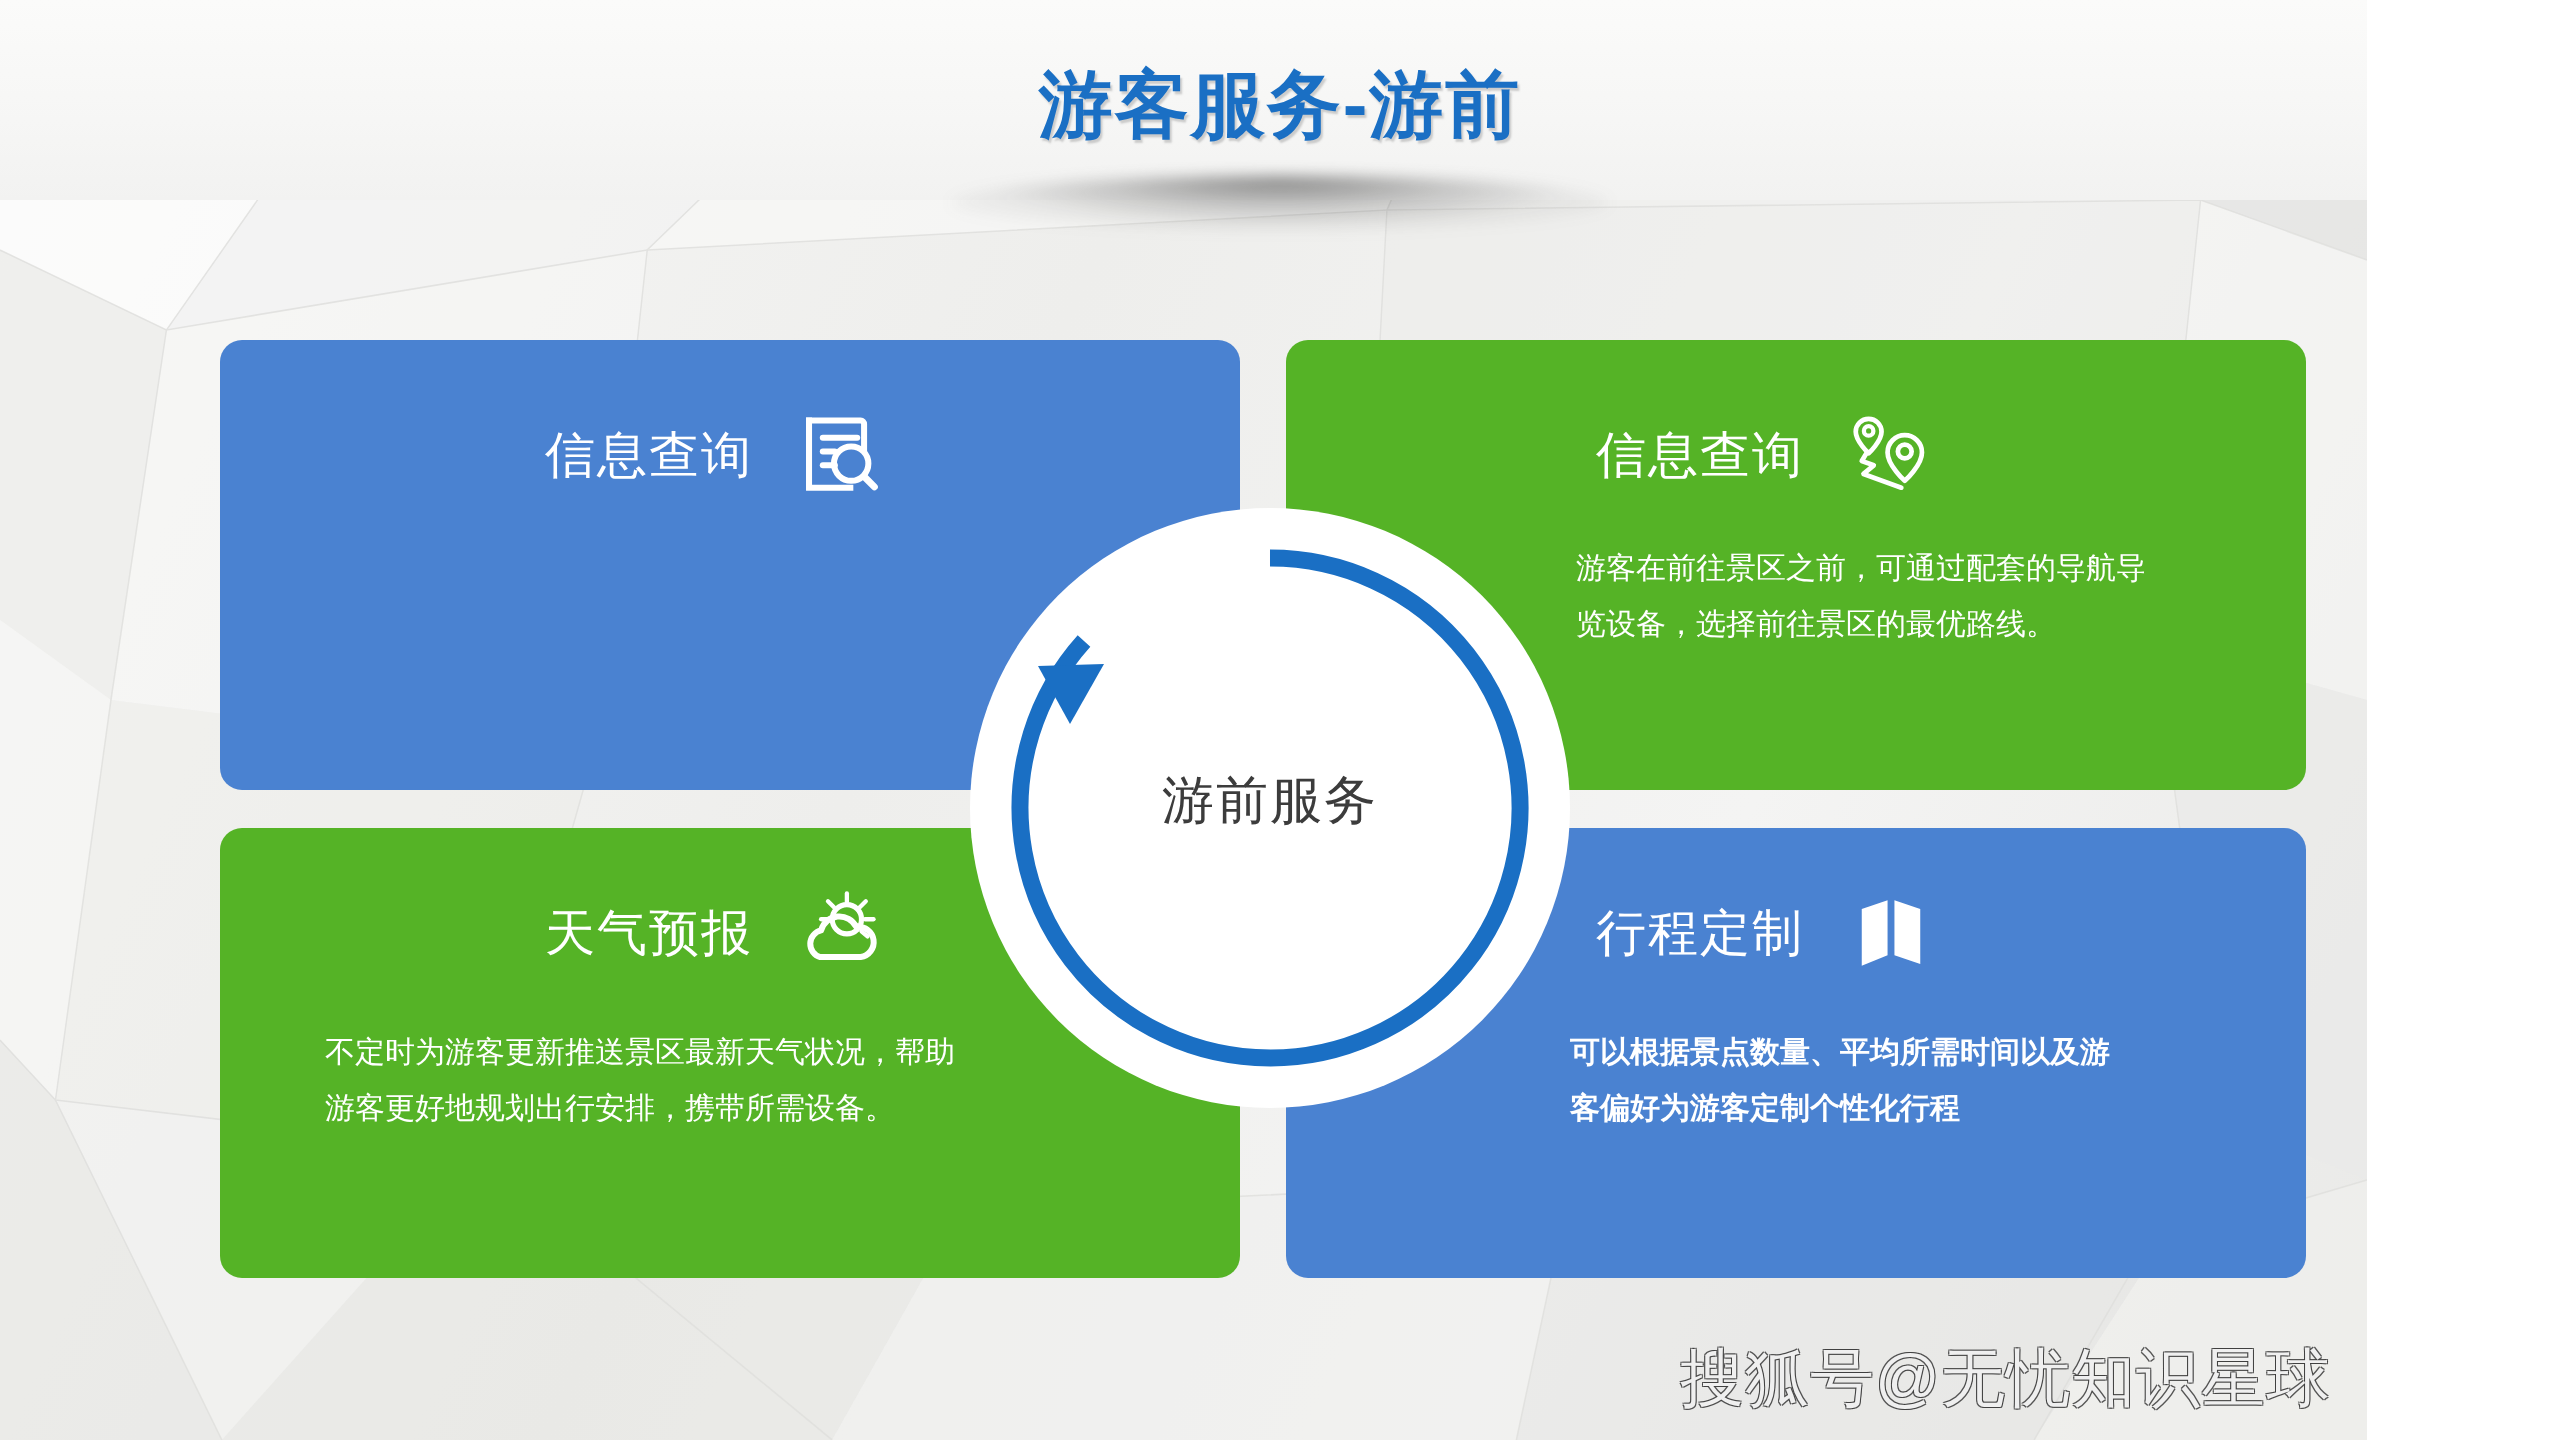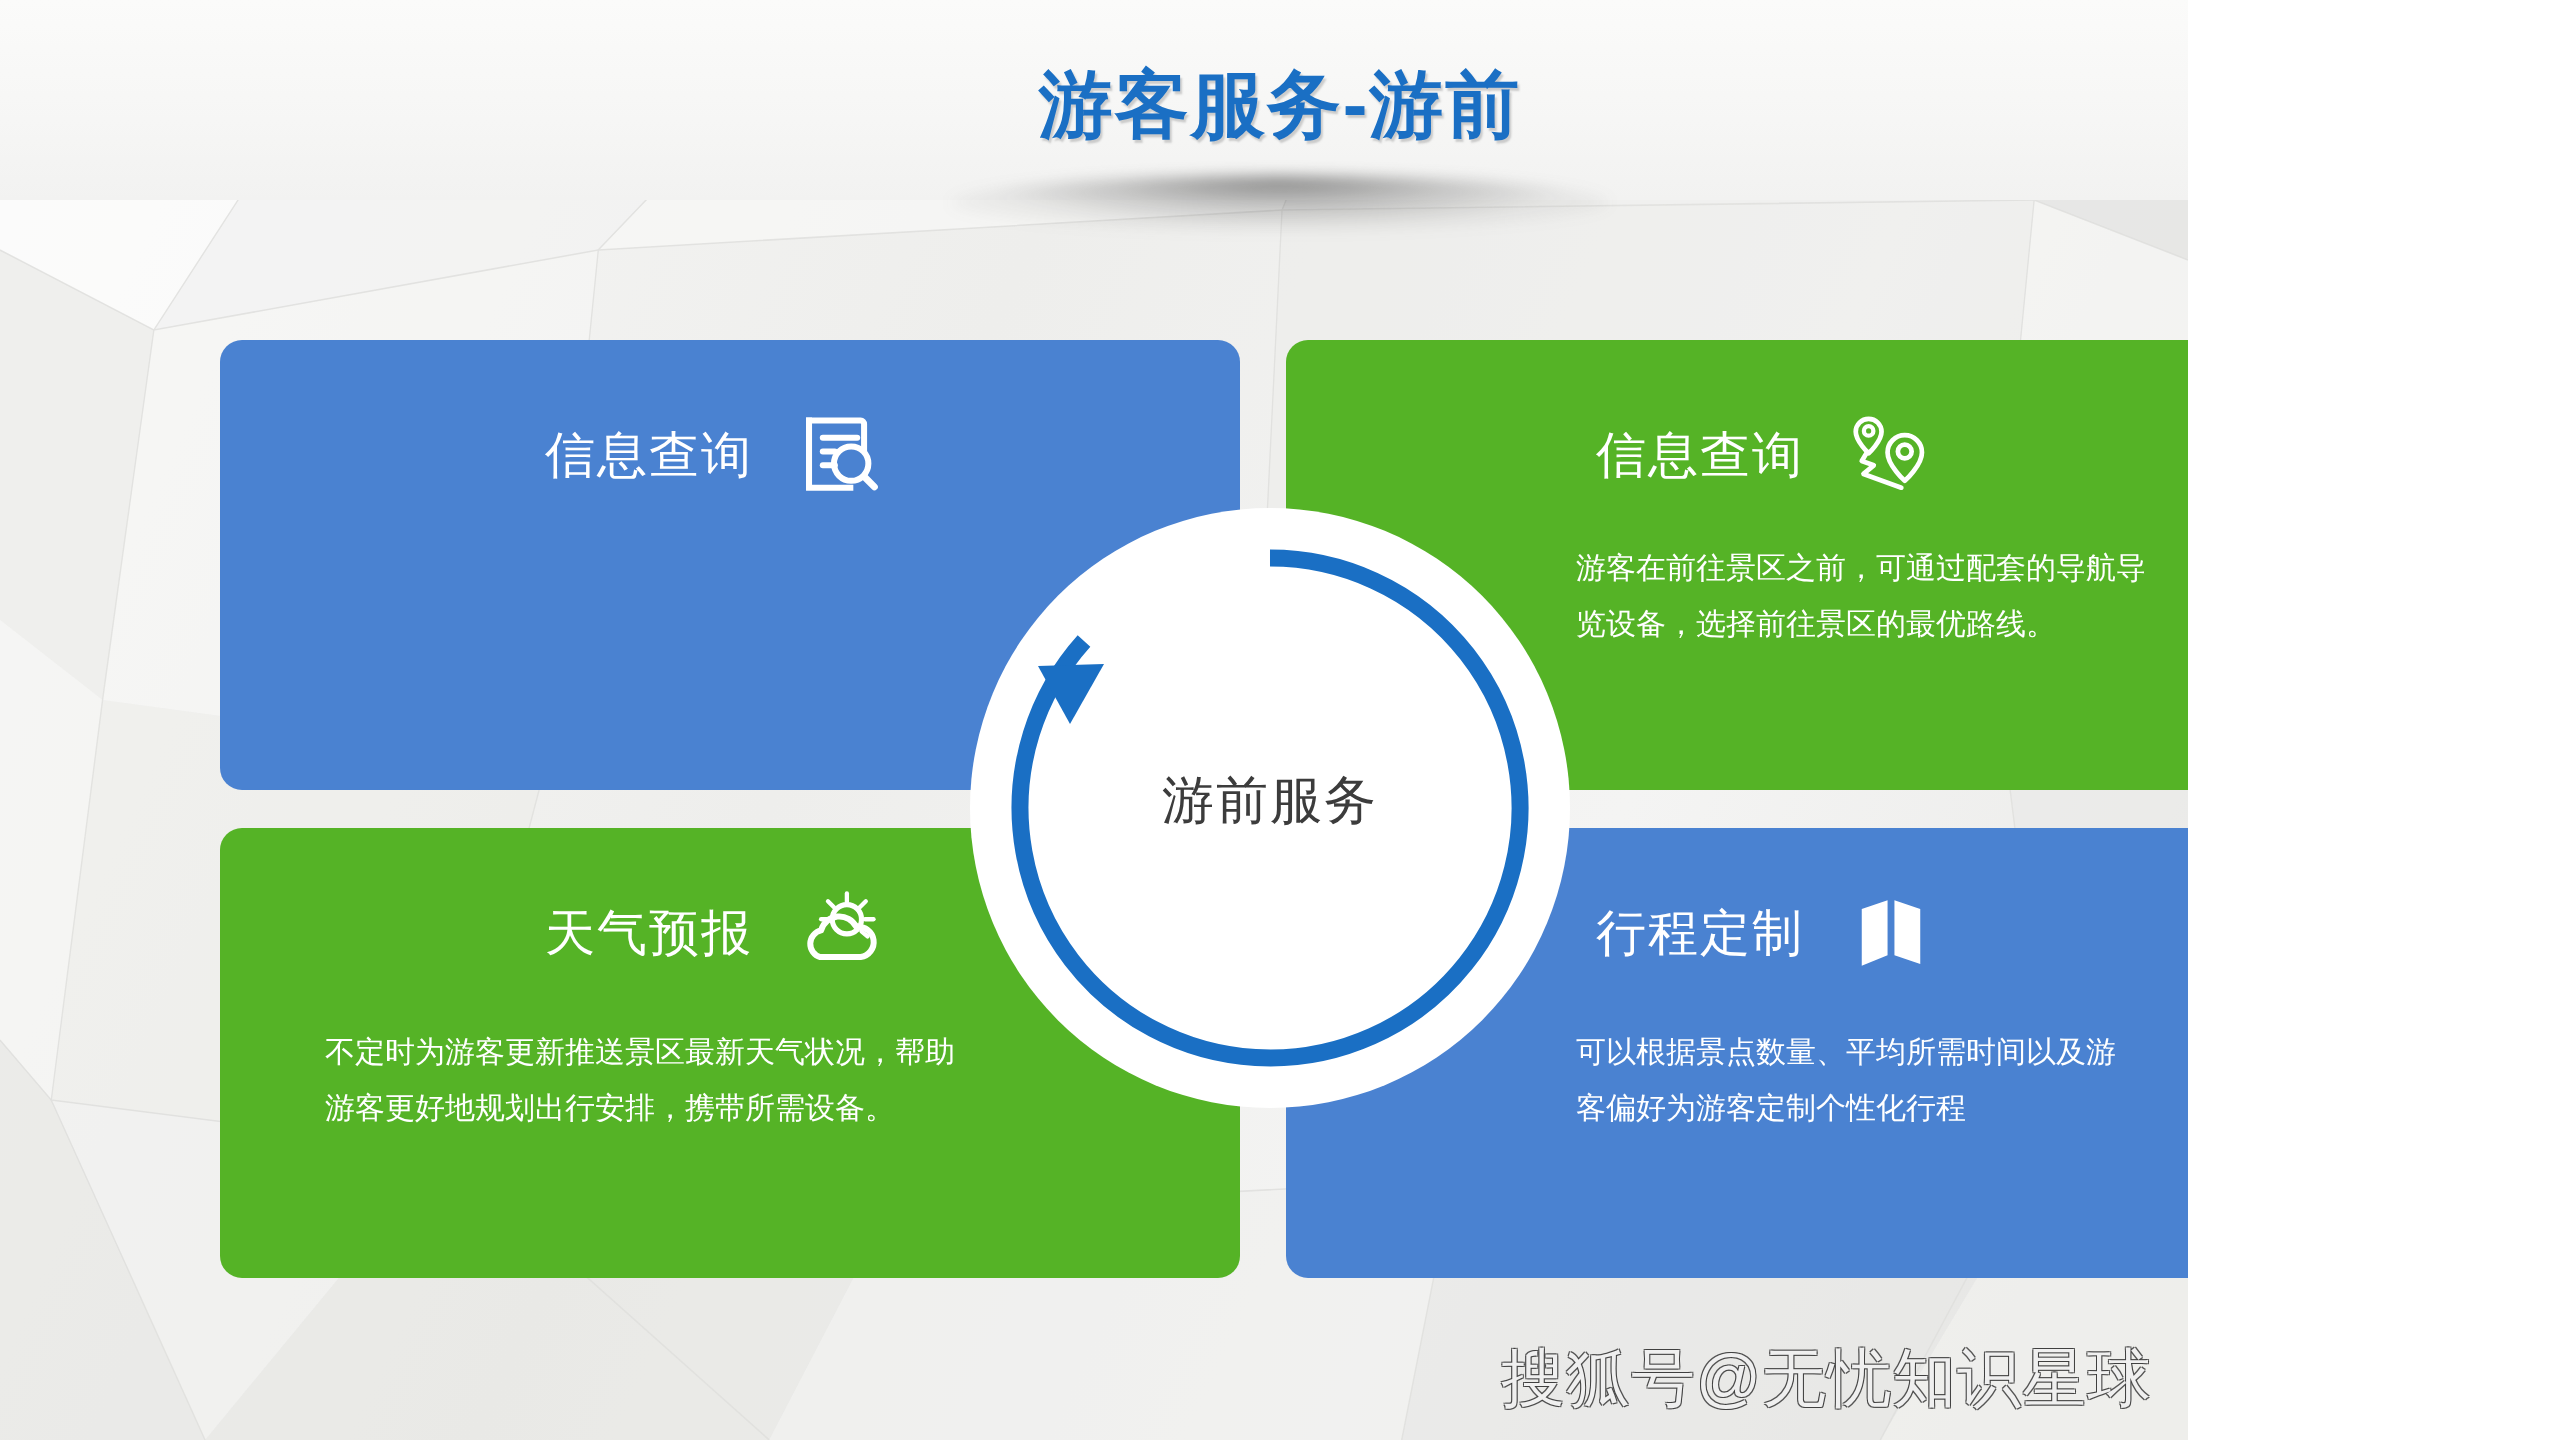--- a/index.html
+++ b/index.html
@@ -2,21 +2,21 @@
 <html><head>
 <meta charset="utf-8">
 <style>
   html, body {
     margin: 0;
     padding: 0;
     background: #ffffff;
   }
   #slide {
     position: relative;
-    width: 2188px;
+    width: 2367px;
     height: 1440px;
     overflow: hidden;
     font-family: "Liberation Sans", "DejaVu Sans", sans-serif;
     background: #f0f0ef;
   }
 
   
   .bg-layer {
     position: absolute;
     inset: 0;
@@ -110,21 +110,21 @@
   #card-2 .card-desc { left: 290px; top: 200px; width: 700px; }
 
   
   #card-3 { left: 220px; top: 828px; width: 1020px; height: 450px; }
   #card-3 .card-head { left: 325px; top: 62px; }
   #card-3 .card-desc { left: 105px; top: 196px; width: 800px; }
 
   
   #card-4 { left: 1286px; top: 828px; width: 1020px; height: 450px; }
   #card-4 .card-head { left: 310px; top: 62px; }
-  #card-4 .card-desc { left: 290px; top: 196px; width: 680px; }
+  #card-4 .card-desc { left: 284px; top: 196px; width: 680px; font-weight: bold; }
 
   
   .hub {
     position: absolute;
     left: 960px;
     top: 498px;
     width: 620px;
     height: 620px;
   }
   .hub-disc {

